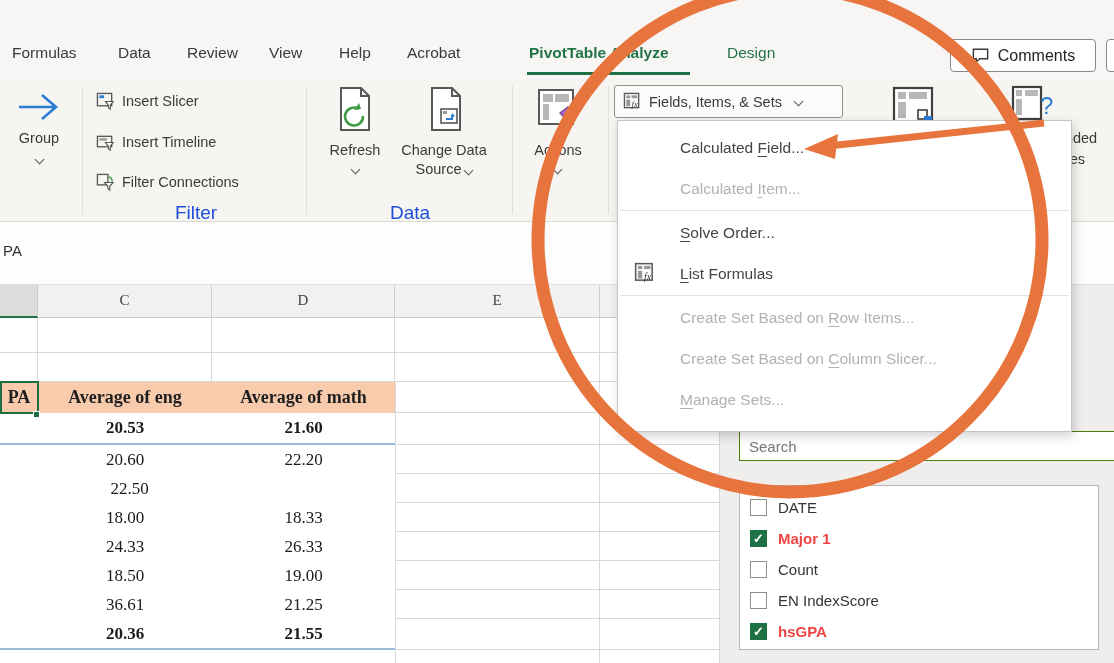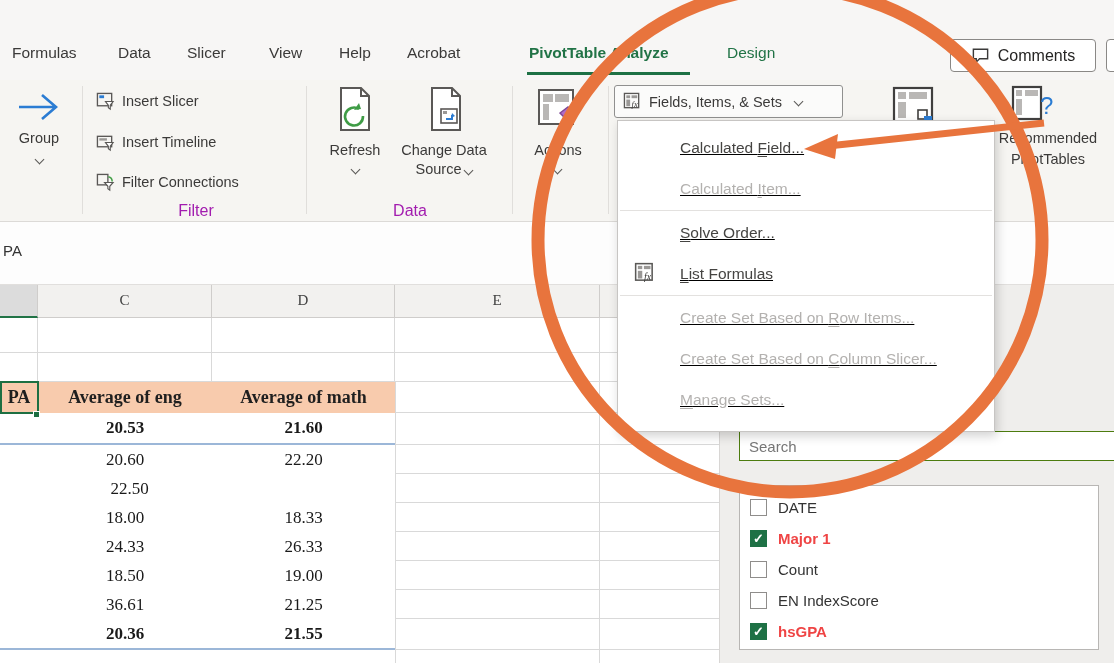--- a/index.html
+++ b/index.html
@@ -14,21 +14,21 @@
   .comments-btn{position:absolute;left:950px;top:39px;width:146px;height:33px;background:#fff;
       border:1px solid #8a8886;border-radius:4px;display:flex;align-items:center;justify-content:center;
       gap:8px;font-size:16px;color:#252423;box-sizing:border-box;}
   .edge-sliver{position:absolute;left:1106px;top:39px;width:16px;height:33px;background:#fff;
       border:1px solid #8a8886;border-radius:4px;box-sizing:border-box;}
 
   
   .ribbon{position:absolute;left:0;top:80px;width:1114px;height:142px;background:#f6f5f2;
       border-bottom:1px solid #dcdad7;box-sizing:border-box;}
   .rsep{position:absolute;top:6px;width:1px;height:128px;background:#e0dedb;}
-  .rlabel{position:absolute;top:122px;font-size:16px;color:#a21caf;text-align:center;}
+  .rlabel{position:absolute;top:122px;font-size:19px;color:#1d4ed8;text-align:center;}
   .rbtn-label{font-size:14.5px;color:#3b3a39;}
   .chev{display:inline-block;width:6px;height:6px;border-right:1.4px solid #5a5856;
       border-bottom:1.4px solid #5a5856;transform:rotate(45deg);vertical-align:middle;}
   .ribbon-row-btn{position:absolute;left:96px;height:24px;display:flex;align-items:center;gap:7px;}
   .big-btn-label{position:absolute;text-align:center;font-size:14.5px;color:#3b3a39;}
   .fields-btn{position:absolute;left:614px;top:5px;width:229px;height:33px;background:#fbfbfa;
       border:1px solid #90908f;border-radius:3px;display:flex;align-items:center;gap:7px;
       padding-left:8px;box-sizing:border-box;font-size:14.5px;color:#3b3a39;}
 
   
@@ -70,44 +70,44 @@
       border:1px solid #b8b6b4;box-sizing:border-box;padding:6px 8px 0 10px;}
   .fp-item{height:31px;display:flex;align-items:center;gap:11px;}
   .fp-check{width:17px;height:17px;border:1px solid #8f8d8b;background:#fff;box-sizing:border-box;
       display:flex;align-items:center;justify-content:center;font-size:13px;}
   .fp-item.checked .fp-check{background:#1e7145;border-color:#1e7145;color:#fff;}
   .fp-item.checked .fp-check::after{content:"✓";color:#fff;font-weight:bold;}
   .fp-label{font-size:15px;color:#333;}
   .fp-item.checked .fp-label{font-weight:bold;color:#ef4444;}
 
   
-  .menu{position:absolute;left:617px;top:120px;width:378px;height:312px;background:#fff;
+  .menu{position:absolute;left:617px;top:120px;width:455px;height:312px;background:#fff;
       border:1px solid #c7c5c3;box-shadow:2px 4px 10px rgba(0,0,0,.18);box-sizing:border-box;
-      padding-top:6px;z-index:10;text-decoration:underline;}
+      padding-top:6px;z-index:10;}
   .mi{position:relative;height:41px;line-height:41px;padding-left:62px;font-size:15.5px;color:#454442;
       white-space:nowrap;}
   .mi .accel{text-decoration:underline;text-underline-offset:2.5px;}
   .mi.disabled{color:#b3b1af;}
   .mi-icon{position:absolute;left:16px;top:9px;}
   .msep{height:1px;background:#e3e1df;margin:1px 2px;}
 
   
   .annotation{position:absolute;left:0;top:0;width:1114px;height:663px;z-index:50;pointer-events:none;}
 
   .icon18{width:19px;height:19px;}
 </style>
 </head>
 <body>
 
 <div class="stage">
 
   <div class="tabbar">
     <span class="tab" style="left:12px">Formulas</span>
     <span class="tab" style="left:118px">Data</span>
-    <span class="tab" style="left:187px">Slicer</span>
+    <span class="tab" style="left:187px">Review</span>
     <span class="tab" style="left:269px">View</span>
     <span class="tab" style="left:339px">Help</span>
     <span class="tab" style="left:407px">Acrobat</span>
     <span class="tab active" style="left:529px">PivotTable Analyze</span>
     <span class="tab active" style="left:727px;font-weight:400">Design</span>
     <div class="tab-underline"></div>
     <div class="comments-btn">
       <svg class="icon18" viewBox="0 0 20 20" width="18" height="18">
         <path d="M2.5 3.5 h15 v10 h-8.5 l-3.5 3.5 v-3.5 h-3 z" fill="none" stroke="#3b3a39" stroke-width="1.5"></path>
       </svg>

